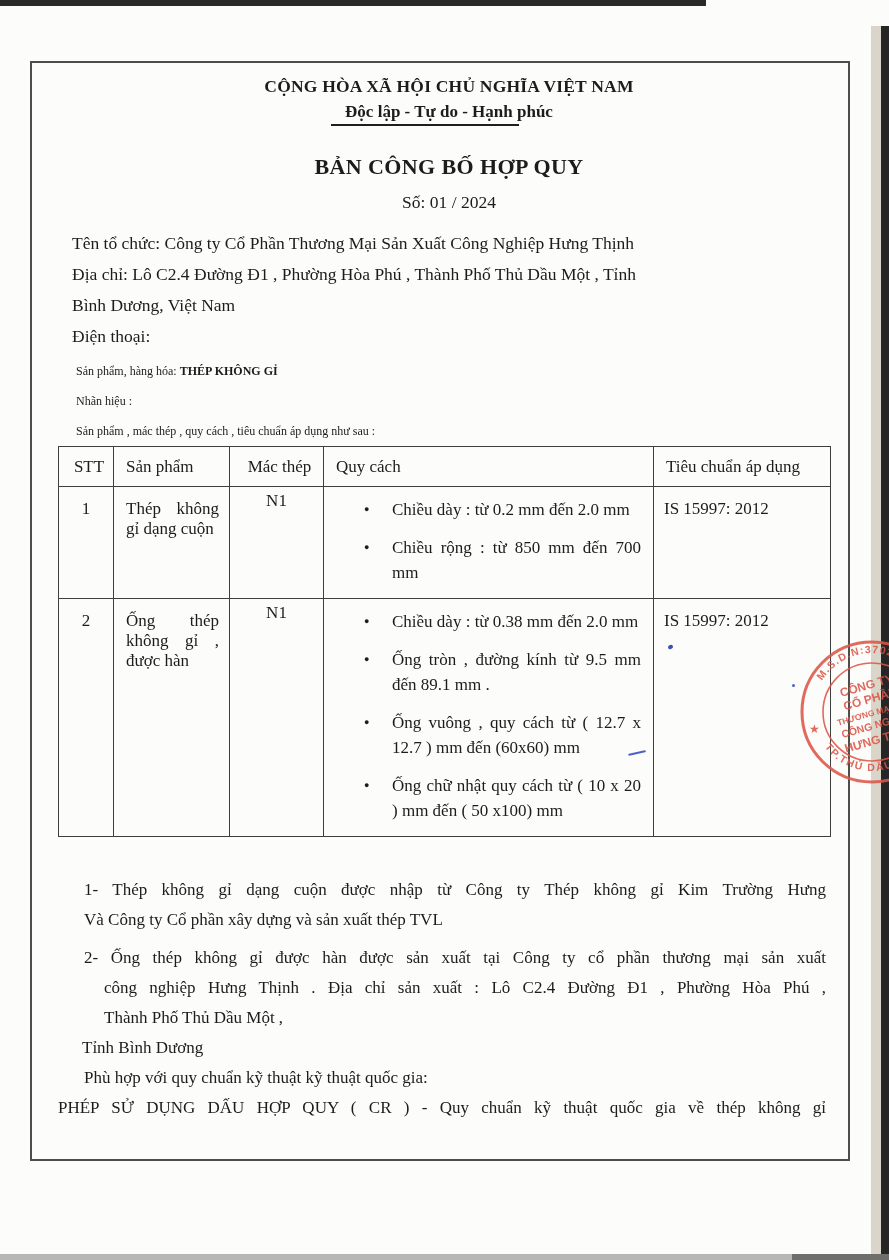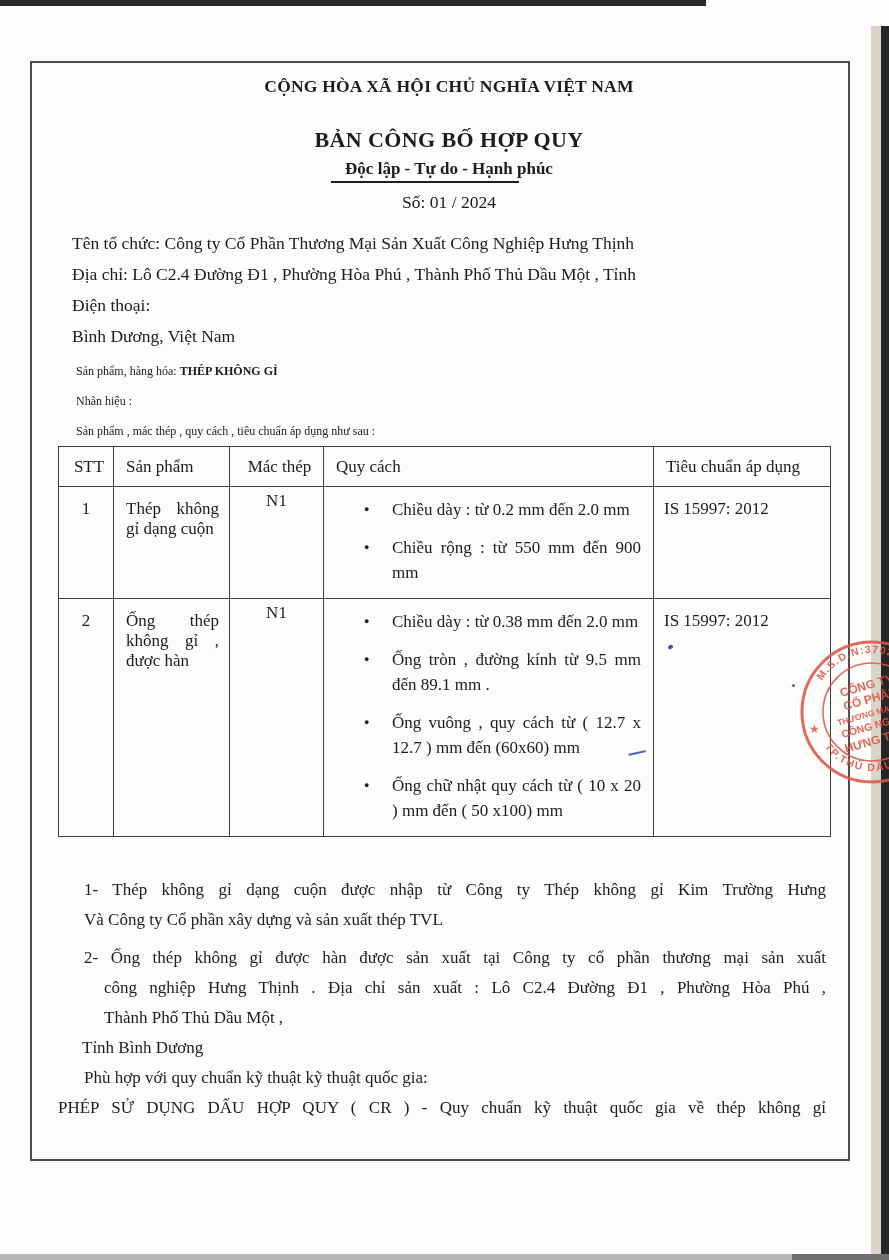--- a/index.html
+++ b/index.html
@@ -71,32 +71,32 @@
 <div class="scan-band-bottom"></div>
 <div class="scan-band-bottom-dark"></div>
 <div class="scan-edge-light"></div>
 <div class="scan-edge-dark"></div>
 
 <div class="frame"></div>
 
 <div class="content">
 
   <div class="center nat1">CỘNG HÒA XÃ HỘI CHỦ NGHĨA VIỆT NAM</div>
-  <div class="center doc-title">BẢN CÔNG BỐ HỢP QUY</div>
-
   <div class="center motto-wrap">
     <span class="motto">Độc lập - Tự do - Hạnh phúc</span>
   </div>
+
+  <div class="center doc-title">BẢN CÔNG BỐ HỢP QUY</div>
   <div class="center doc-num">Số: 01 / 2024</div>
 
   <div class="para-block">
     <div>Tên tổ chức: Công ty Cổ Phần Thương Mại Sản Xuất Công Nghiệp Hưng Thịnh</div>
     <div>Địa chỉ: Lô C2.4 Đường Đ1 , Phường Hòa Phú , Thành Phố Thủ Dầu Một , Tỉnh</div>
+    <div>Bình Dương, Việt Nam</div>
     <div>Điện thoại:</div>
-    <div>Bình Dương, Việt Nam</div>
   </div>
 
   <div class="prod-block">
     <div><span>Sản phẩm, hàng hóa: </span><span class="bold">THÉP KHÔNG GỈ</span></div>
     <div>Nhãn hiệu :</div>
     <div>Sản phẩm , mác thép , quy cách , tiêu chuẩn áp dụng như sau :</div>
   </div>
 
   <table class="spec">
     <tbody>
@@ -112,21 +112,21 @@
         <td class="c-prod v-prod">Thép không gỉ dạng cuộn</td>
         <td class="c-grade v-grade">N1</td>
         <td class="c-spec v-spec">
           <ul class="specs">
               <li>
                 <span class="blt">●</span>
                 <span class="blt-t">Chiều dày : từ 0.2 mm đến 2.0 mm</span>
               </li>
               <li>
                 <span class="blt">●</span>
-                <span class="blt-t">Chiều rộng : từ 550 mm đến 900 mm</span>
+                <span class="blt-t">Chiều rộng : từ 850 mm đến 700 mm</span>
               </li>
             </ul>
         </td>
         <td class="c-std v-std">IS 15997: 2012</td>
       </tr>
       <tr class="r2">
         <td class="c-stt v-stt">2</td>
         <td class="c-prod v-prod">Ống thép không gỉ , được hàn</td>
         <td class="c-grade v-grade">N1</td>
         <td class="c-spec v-spec">

